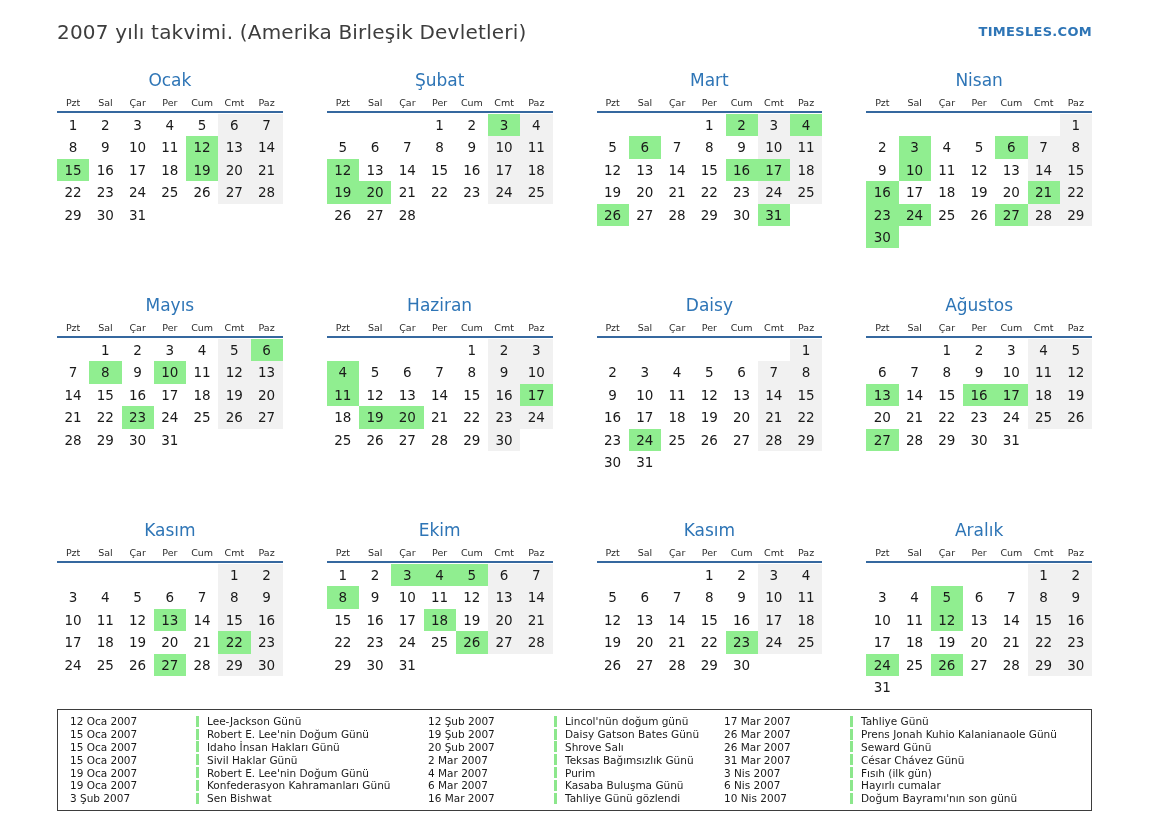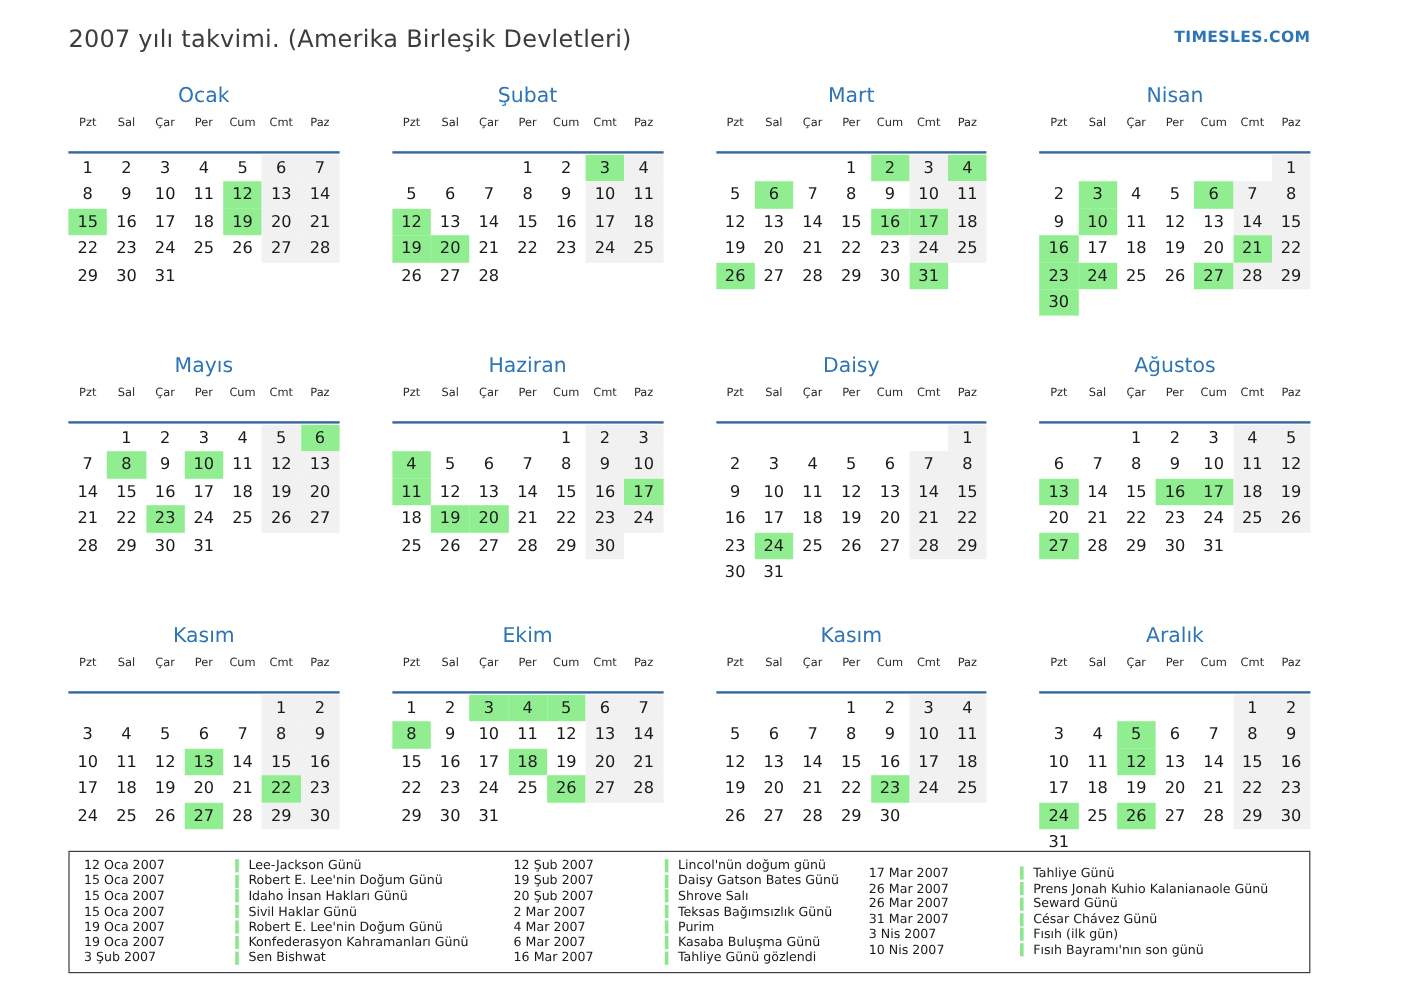--- a/index.html
+++ b/index.html
@@ -18,21 +18,21 @@
 
   
   .months-grid {
     margin-top: 26px;
     display: grid;
     grid-template-columns: repeat(4, 1fr);
     column-gap: 17px; row-gap: 17px; gap: 44px;
   }
   .month { height: 181px; }
   .month-title { text-align: center; color: #2e75b6; font-size: 17px; line-height: 20px; margin-bottom: 7px; }
-  .dow-row { display: grid; grid-template-columns: repeat(7, 1fr); padding-bottom: 18px; }
+  .dow-row { display: grid; grid-template-columns: repeat(7, 1fr); padding-bottom: 3px; }
   .dow { text-align: center; font-size: 9.5px; color: #2b2b2b; }
   .month-rule { height: 2px; background: #35689f; }
   .days { display: grid; grid-template-columns: repeat(7, 1fr); grid-auto-rows: 22.4px; margin-top: 1px; }
   .day { text-align: center; line-height: 22.4px; font-size: 13.5px; color: #1a1a1a; }
   .day.weekend { background: #f1f1f1; }
   .day.holiday { background: #90ee90; }
 
   
   .legend {
     margin-top: 8px;
@@ -739,20 +739,25 @@
           <span class="legend-date">31 Mar 2007</span>
           <span class="legend-bar"></span>
           <span class="legend-name">César Chávez Günü</span>
         </div>
         <div class="legend-row">
           <span class="legend-date">3 Nis 2007</span>
           <span class="legend-bar"></span>
           <span class="legend-name">Fısıh (ilk gün)</span>
         </div>
         <div class="legend-row">
+          <span class="legend-date">6 Nis 2007</span>
+          <span class="legend-bar"></span>
+          <span class="legend-name">Hayırlı cumalar</span>
+        </div>
+        <div class="legend-row">
           <span class="legend-date">10 Nis 2007</span>
           <span class="legend-bar"></span>
-          <span class="legend-name">Fısıh Bayramı'nın son günü</span>
+          <span class="legend-name">Doğum Bayramı'nın son günü</span>
         </div>
       </div>
     </div>
 
 </div>
 
 </body></html>

